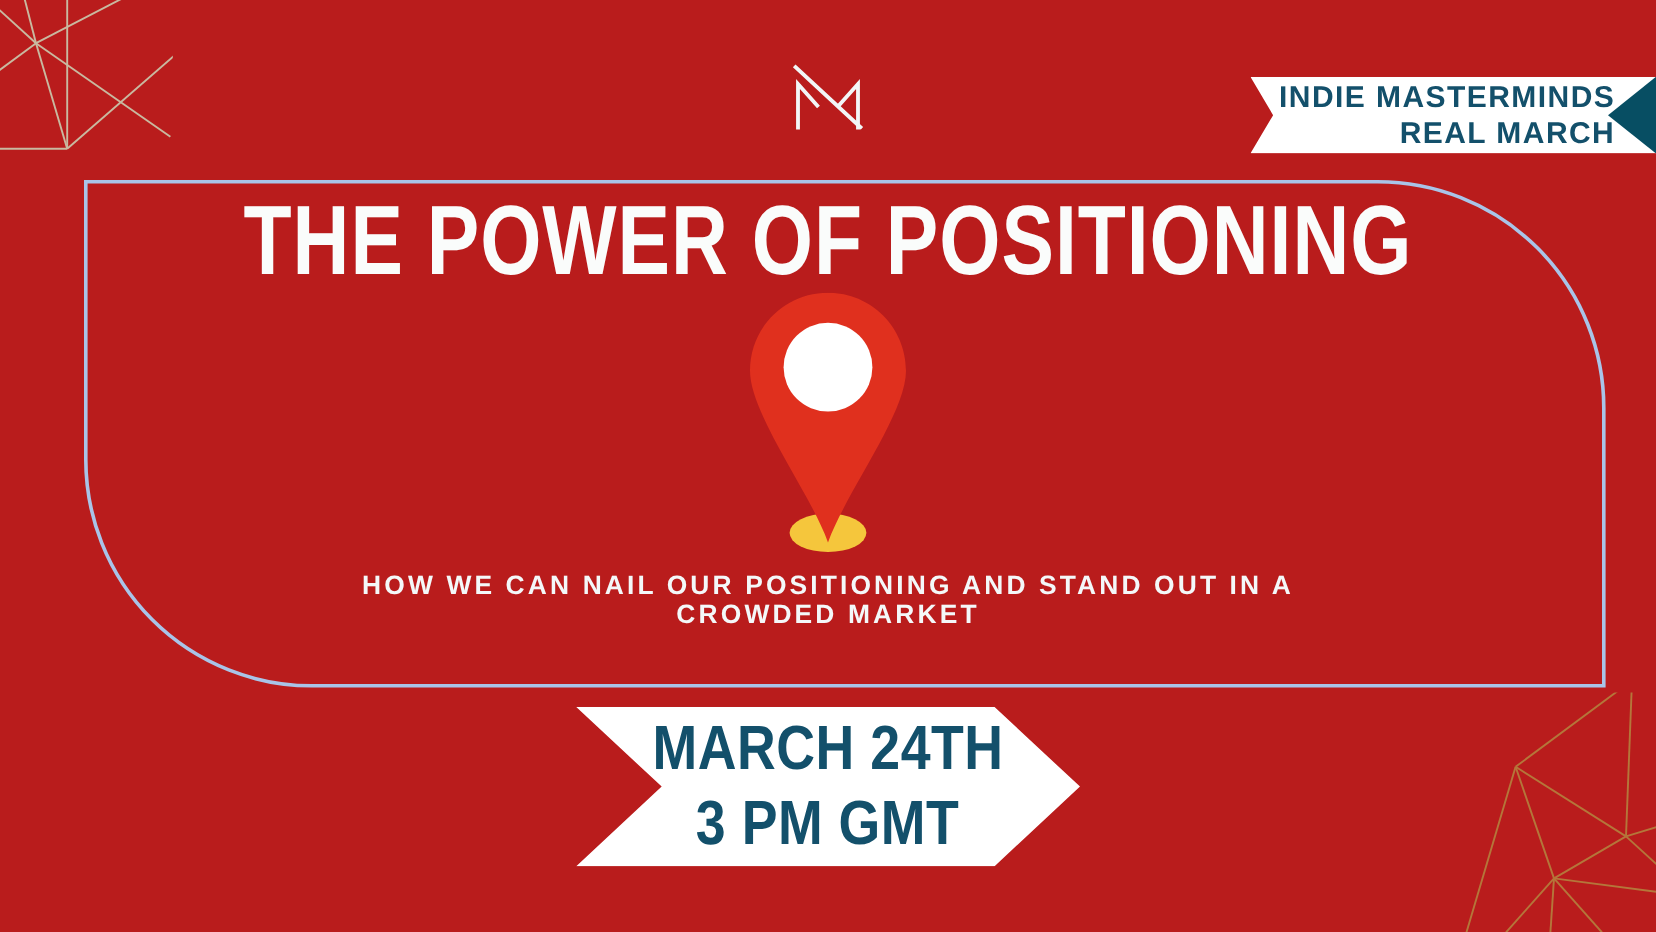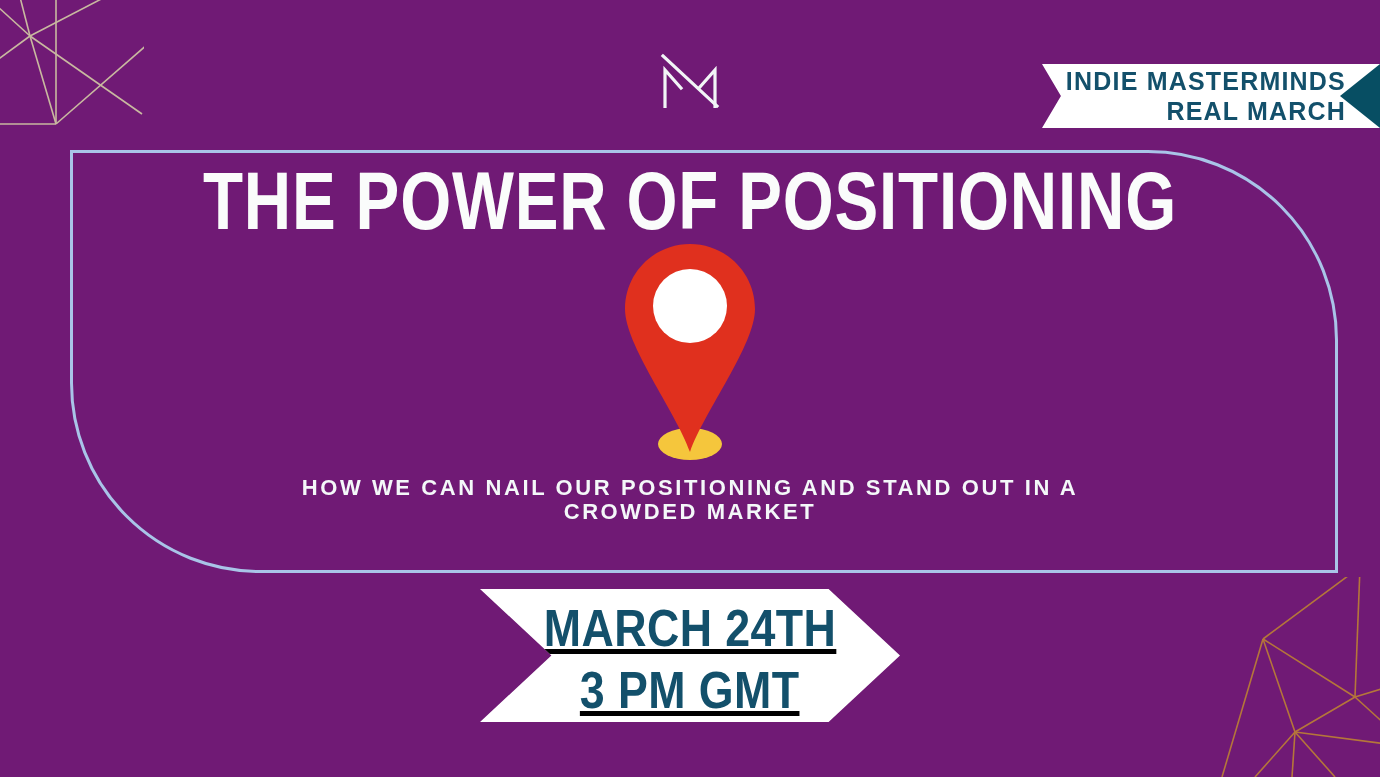--- a/index.html
+++ b/index.html
@@ -4,21 +4,21 @@
 <style>
   html, body {
     margin: 0;
     padding: 0;
     background: #0a4a5e;
   }
   #poster {
     position: relative;
     width: 1380px;
     height: 777px;
-    background: #701a75;
+    background: #b91c1c;
     overflow: hidden;
     font-family: "Liberation Sans", sans-serif;
   }
 
   
   .corner-art {
     position: absolute;
     pointer-events: none;
   }
   #art-top-left {
@@ -145,22 +145,21 @@
     left: 480px;
     top: 589px;
     width: 420px;
     height: 133px;
     background: #FFFFFF;
     -webkit-clip-path: polygon(0 0, 83% 0, 100% 50%, 83% 100%, 0 100%, 17% 50%);
     clip-path: polygon(0 0, 83% 0, 100% 50%, 83% 100%, 0 100%, 17% 50%);
     display: flex;
     flex-direction: column;
     align-items: center;
-    justify-content: flex-end;
-    text-decoration: underline;
+    justify-content: center;
   }
   .date-line {
     color: #13506B;
     font-family: "Liberation Sans Narrow", "Liberation Sans", sans-serif;
     font-weight: bold;
     font-size: 52px;
     line-height: 1.19;
     letter-spacing: 0.5px;
     white-space: nowrap;
     transform: scaleX(0.86);

